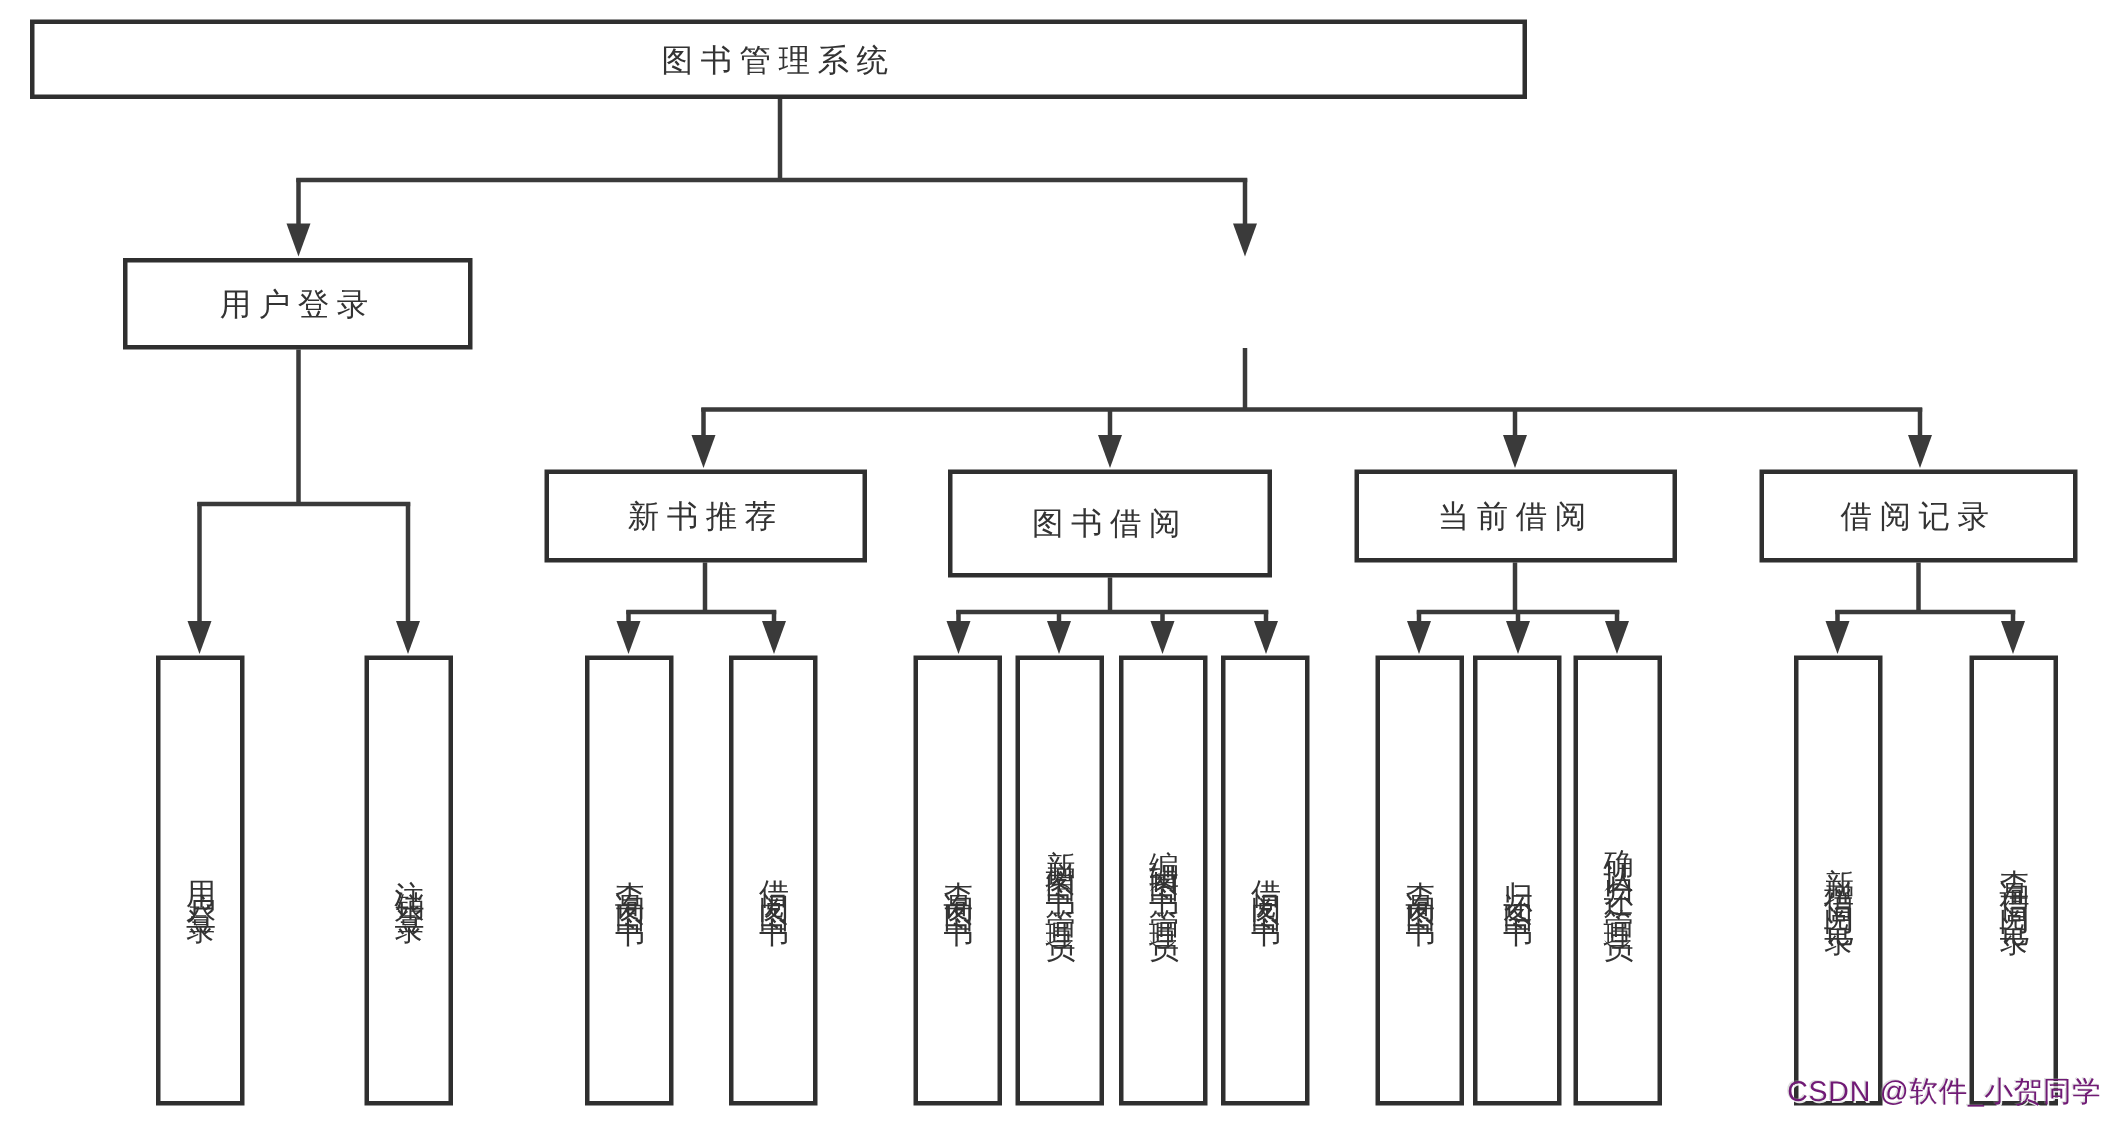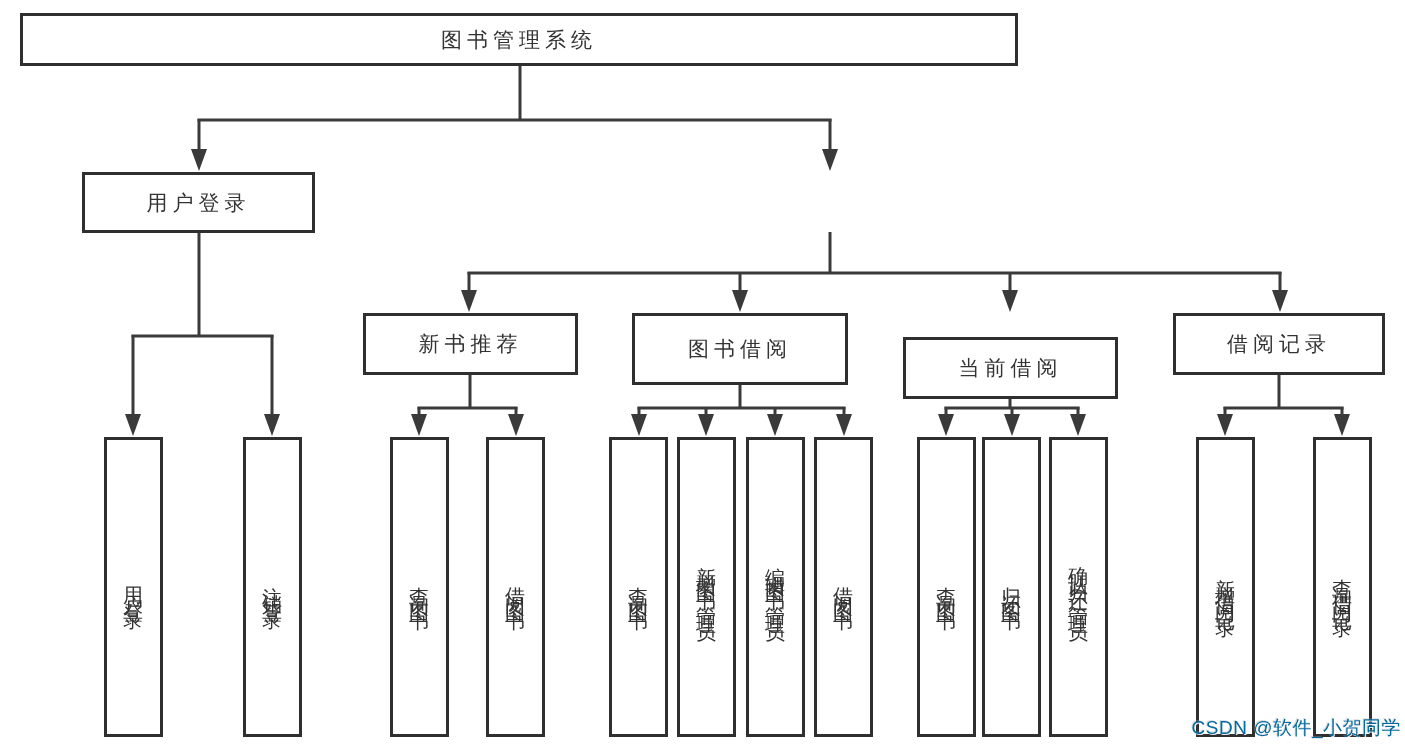--- a/index.html
+++ b/index.html
@@ -30,21 +30,21 @@
   }
 
   
   .n-root            { left: 20px;  top: 13px;  width: 998px; height: 53px; }
   
   .n-user-login      { left: 82px;  top: 172px; width: 233px; height: 61px; }
   .n-book-mgmt       { left: 712px; top: 172px; width: 234px; height: 61px; }
   
   .n-new-book        { left: 363px;  top: 313px; width: 215px; height: 62px; }
   .n-book-borrow     { left: 632px;  top: 313px; width: 216px; height: 72px; }
-  .n-current-borrow  { left: 903px;  top: 313px; width: 215px; height: 62px; margin-top: 24px; }
+  .n-current-borrow  { left: 903px;  top: 313px; width: 215px; height: 62px; }
   .n-borrow-records  { left: 1173px; top: 313px; width: 212px; height: 62px; }
   
   .leaf { top: 437px; width: 59px; height: 300px; }
   .l-user-login  { left: 104px; }
   .l-logout      { left: 243px; }
   .l-rec-query   { left: 390px; }
   .l-rec-borrow  { left: 486px; }
   .l-bb-query    { left: 609px; }
   .l-bb-add      { left: 677px; }
   .l-bb-edit     { left: 746px; }
@@ -52,21 +52,21 @@
   .l-cb-query    { left: 917px; }
   .l-cb-return   { left: 982px; }
   .l-cb-confirm  { left: 1049px; }
   .l-br-add      { left: 1196px; }
   .l-br-query    { left: 1313px; }
 
   .watermark {
     position: absolute; z-index: 5;
     right: 4px; bottom: 6px;
     font-size: 19px; letter-spacing: 0.5px;
-    color: #0369a1;
+    color: #701a75;
     text-shadow: 1px 1px 0 rgba(255,255,255,0.9), -1px -1px 0 rgba(160,160,160,0.35);
   }
 </style>
 </head>
 <body>
 
 <div class="canvas">
 
   <svg class="connectors" width="1405" height="747" viewBox="0 0 1405 747" aria-hidden="true">
     <g stroke="#3a3a3a" stroke-width="3" fill="none">

